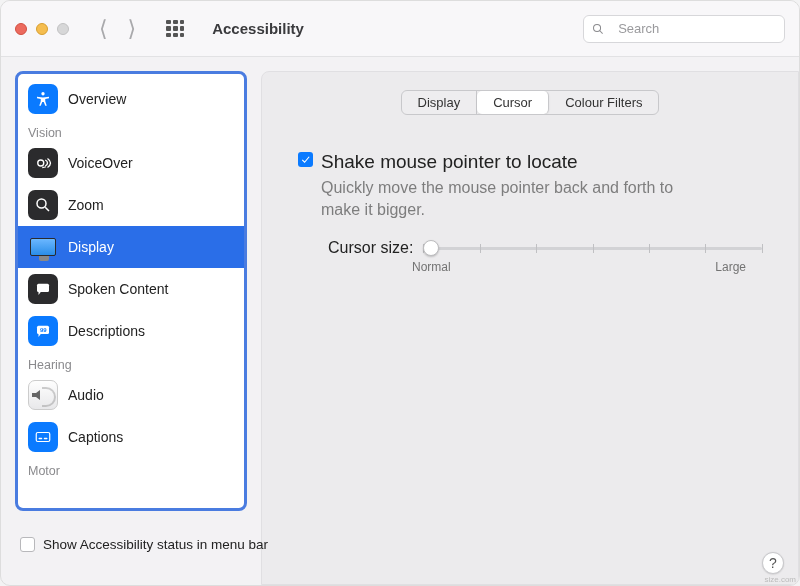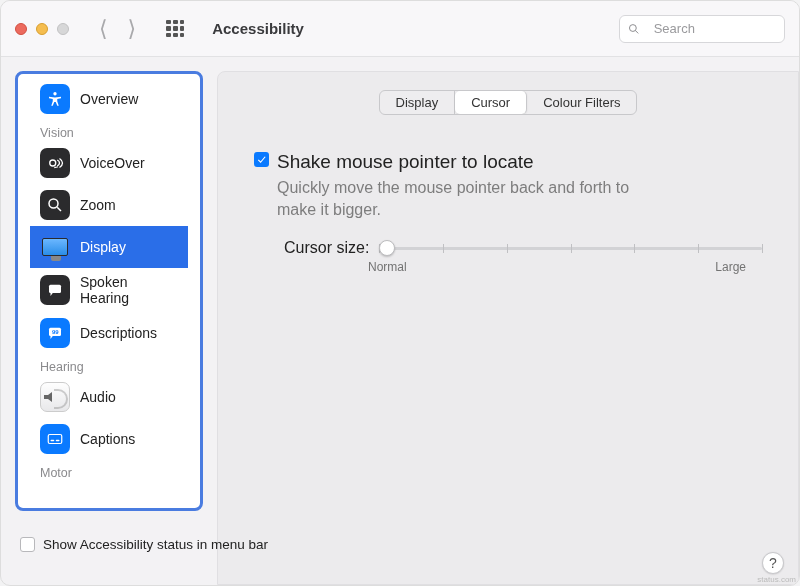--- a/index.html
+++ b/index.html
@@ -23,37 +23,37 @@
     .dot { width: 12px; height: 12px; border-radius: 50%; }
     .dot-close { background: #ec6a5e; border: 0.5px solid #d25042; }
     .dot-min { background: #f5bd4f; border: 0.5px solid #d89f30; }
     .dot-zoom { background: #d7d7d8; border: 0.5px solid #c2c2c3; }
     .nav-arrows { display: flex; gap: 20px; margin-right: 20px; color: #a9a9ac; }
     .arrow { font-size: 22px; font-weight: 200; line-height: 1; cursor: default; }
     .grid-btn { width: 18px; height: 18px; display: grid; grid-template-columns: repeat(3,1fr); grid-template-rows: repeat(3,1fr); gap: 2px; margin-right: 18px; }
     .grid-btn span { background: #555; border-radius: 1px; }
     .title { font-size: 15px; font-weight: 600; color: #3a3a3d; flex: 1; }
     .search {
-      width: 166px; height: 28px; background: #fff;
+      width: 202px; height: 28px; background: #fff;
       border: 1px solid #d7d7da; border-radius: 6px;
       display: flex; align-items: center; padding: 0 8px; gap: 12px;
     }
     .search svg { width: 14px; height: 14px; stroke: #8a8a8d; fill: none; }
     .search input { border: none; outline: none; font-size: 13px; width: 100%; background: transparent; color: #555; }
     .search input::placeholder { color: #9a9a9d; }
 
     .body { flex: 1; display: flex; padding: 14px 0 0 14px; gap: 14px; }
 
     .sidebar {
-      width: 188px; height: 440px;
+      width: 232px; height: 440px;
       background: #fff;
       border: 3px solid #4a7ce0;
       border-radius: 8px;
       overflow-y: auto;
-      padding: 4px 12px;
+      padding: 4px 0;
     }
     .sb-item {
       display: flex; align-items: center; gap: 10px;
       padding: 6px 10px; min-height: 40px;
       cursor: default;
     }
     .sb-item.selected { background: #2a6ee8; color: #fff; }
     .sb-section {
       padding: 6px 10px 2px 10px; font-size: 12.5px; color: #8a8a8d; font-weight: 500;
     }
@@ -225,21 +225,21 @@
         <span class="sb-label">Display</span>
       </div>
 
       <div class="sb-item">
         <div class="sb-icon ic-dark">
           <svg viewBox="0 0 24 24" fill="#fff">
               <rect x="4" y="5" width="16" height="11" rx="2"></rect>
               <path d="M9 16l-3 4v-4"></path>
             </svg>
         </div>
-        <span class="sb-label">Spoken Hearing</span>
+        <span class="sb-label">Spoken Content</span>
       </div>
 
       <div class="sb-item">
         <div class="sb-icon ic-blue">
           <svg viewBox="0 0 24 24" fill="#fff">
               <rect x="4" y="5" width="16" height="11" rx="2"></rect>
               <path d="M9 16l-3 4v-4"></path>
               <text x="8" y="13" font-size="8" fill="#0a7aff" font-weight="bold">99</text>
             </svg>
         </div>
@@ -312,13 +312,13 @@
     </div>
   </div>
 
   <div class="footer">
     <div class="chk-empty"></div>
     <span style="font-size:13.5px">Show Accessibility status in menu bar</span>
   </div>
 
   <div class="help">?</div>
 </div>
-<div class="watermark">status.com</div>
+<div class="watermark">size.com</div>
 
 </body></html>

